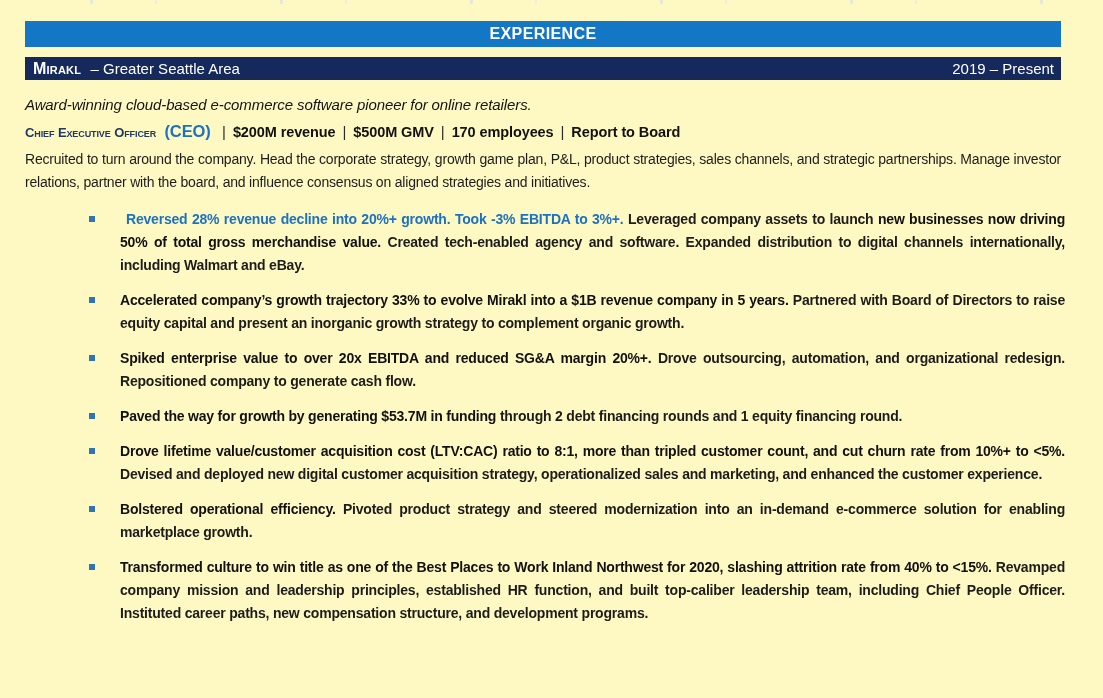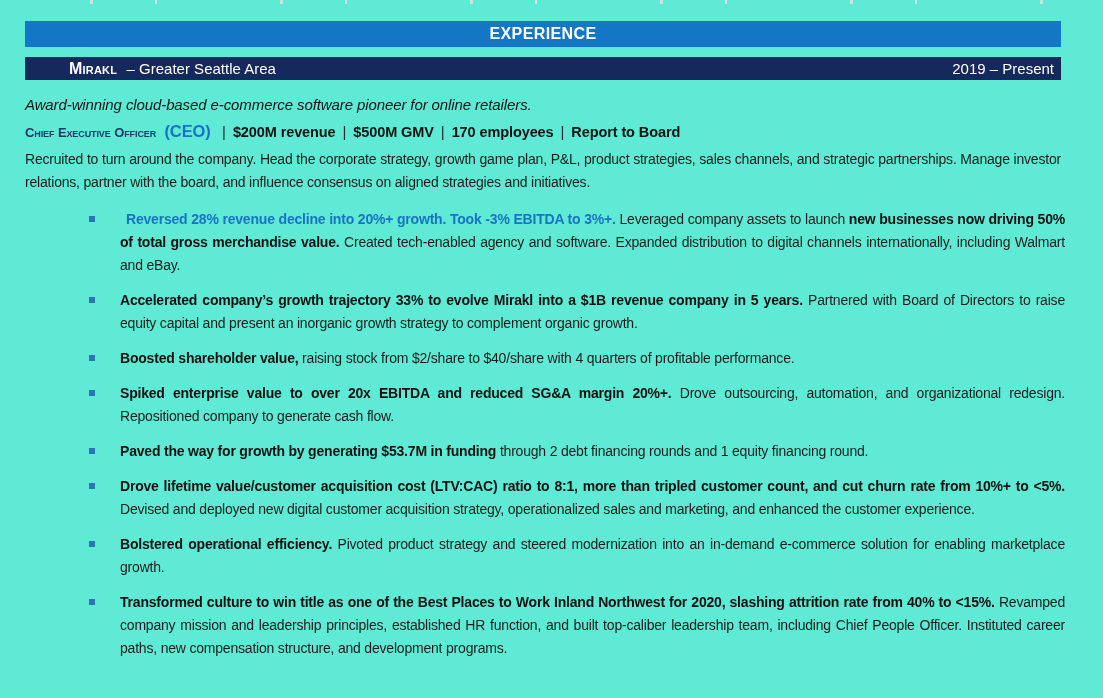--- a/index.html
+++ b/index.html
@@ -1,21 +1,21 @@
 <!DOCTYPE html>
 <html><head>
 <meta charset="utf-8">
 <style>
   * { box-sizing: border-box; }
   html, body { margin: 0; padding: 0; background: #ffffff; }
   .page {
     position: relative;
     width: 1103px;
     height: 698px;
-    background: #5eead4;
+    background: #fef9c3;
     overflow: hidden;
     font-family: "Liberation Sans", "DejaVu Sans", sans-serif;
     color: #1c1c1c;
   }
   .content {
     position: absolute;
     left: 25px;
     top: 0;
     width: 1040px;
   }
@@ -47,21 +47,21 @@
     width: 1036px;
     height: 23px;
     background: #16295c;
     color: #ffffff;
     display: flex;
     justify-content: space-between;
     align-items: center;
     padding: 0 7px 0 8px;
     line-height: 23px;
   }
-  .company-left { white-space: nowrap; margin-left: 36px; }
+  .company-left { white-space: nowrap; }
   .company-name {
     font-variant: small-caps;
     font-weight: bold;
     font-size: 16px;
     letter-spacing: .2px;
   }
   .company-loc { font-size: 15px; font-weight: normal; margin-left: 5px; }
   .company-dates { font-size: 15px; font-weight: normal; }
   .tagline {
     margin-top: 16px;
@@ -121,21 +121,21 @@
   .bullet-marker {
     position: absolute;
     left: 64px;
     top: 8px;
     width: 6px;
     height: 6px;
     background: #2e75b5;
   }
   .seg-blue-bold { font-weight: bold; color: #1b72c4; padding-left: 6px; }
   .seg-bold { font-weight: bold; color: #111111; }
-  .seg-regular { font-weight: normal; color: #1c1c1c; }
+  .seg-regular { font-weight: bold; color: #1c1c1c; }
 </style>
 </head>
 <body>
 
 <div class="page">
   <div class="content">
 
     <div class="top-remnant"></div>
 
     <div class="banner">
@@ -156,21 +156,21 @@
       <span class="role-title">Chief Executive Officer</span>
       <span class="role-abbr">(CEO)</span>
       <span class="role-stats"><span class="pipe">|</span><span class="stat">$200M revenue</span><span class="pipe">|</span><span class="stat">$500M GMV</span><span class="pipe">|</span><span class="stat">170 employees</span><span class="pipe">|</span><span class="stat">Report to Board</span></span>
     </div>
 
     <p class="summary">Recruited to turn around the company. Head the corporate strategy, growth game plan, P&amp;L, product strategies, sales channels, and strategic partnerships. Manage investor relations, partner with the board, and influence consensus on aligned strategies and initiatives.</p>
 
     <ul class="bullets">
         <li class="bullet"><span class="bullet-marker"></span><span class="bullet-text"><span class="seg-blue-bold">Reversed 28% revenue decline into 20%+ growth. Took -3% EBITDA to 3%+.</span><span class="seg-regular"> Leveraged company assets to launch</span><span class="seg-bold"> new businesses now driving 50% of total gross merchandise value.</span><span class="seg-regular"> Created tech-enabled agency and software. Expanded distribution to digital channels internationally, including Walmart and eBay.</span></span></li>
         <li class="bullet"><span class="bullet-marker"></span><span class="bullet-text"><span class="seg-bold">Accelerated company’s growth trajectory 33% to evolve Mirakl into a $1B revenue company in 5 years.</span><span class="seg-regular"> Partnered with Board of Directors to raise equity capital and present an inorganic growth strategy to complement organic growth.</span></span></li>
-        <li class="bullet"><span class="bullet-marker"></span><span class="bullet-text"><span class="seg-bold">Boosted shareholder value,</span><span class="seg-regular"> raising stock from $2/share to $40/share with 4 quarters of profitable performance.</span></span></li>
+        <li class="bullet"><span class="bullet-marker"></span></li>
         <li class="bullet"><span class="bullet-marker"></span><span class="bullet-text"><span class="seg-bold">Spiked enterprise value to over 20x EBITDA and reduced SG&amp;A margin 20%+.</span><span class="seg-regular"> Drove outsourcing, automation, and organizational redesign. Repositioned company to generate cash flow.</span></span></li>
         <li class="bullet"><span class="bullet-marker"></span><span class="bullet-text"><span class="seg-bold">Paved the way for growth by generating $53.7M in funding</span><span class="seg-regular"> through 2 debt financing rounds and 1 equity financing round.</span></span></li>
         <li class="bullet"><span class="bullet-marker"></span><span class="bullet-text"><span class="seg-bold">Drove lifetime value/customer acquisition cost (LTV:CAC) ratio to 8:1, more than tripled customer count, and cut churn rate from 10%+ to &lt;5%.</span><span class="seg-regular"> Devised and deployed new digital customer acquisition strategy, operationalized sales and marketing, and enhanced the customer experience.</span></span></li>
         <li class="bullet"><span class="bullet-marker"></span><span class="bullet-text"><span class="seg-bold">Bolstered operational efficiency.</span><span class="seg-regular"> Pivoted product strategy and steered modernization into an in-demand e-commerce solution for enabling marketplace growth.</span></span></li>
         <li class="bullet"><span class="bullet-marker"></span><span class="bullet-text"><span class="seg-bold">Transformed culture to win title as one of the Best Places to Work Inland Northwest for 2020, slashing attrition rate from 40% to &lt;15%.</span><span class="seg-regular"> Revamped company mission and leadership principles, established HR function, and built top-caliber leadership team, including Chief People Officer. Instituted career paths, new compensation structure, and development programs.</span></span></li>
       </ul>
 
   </div>
 </div>
 

